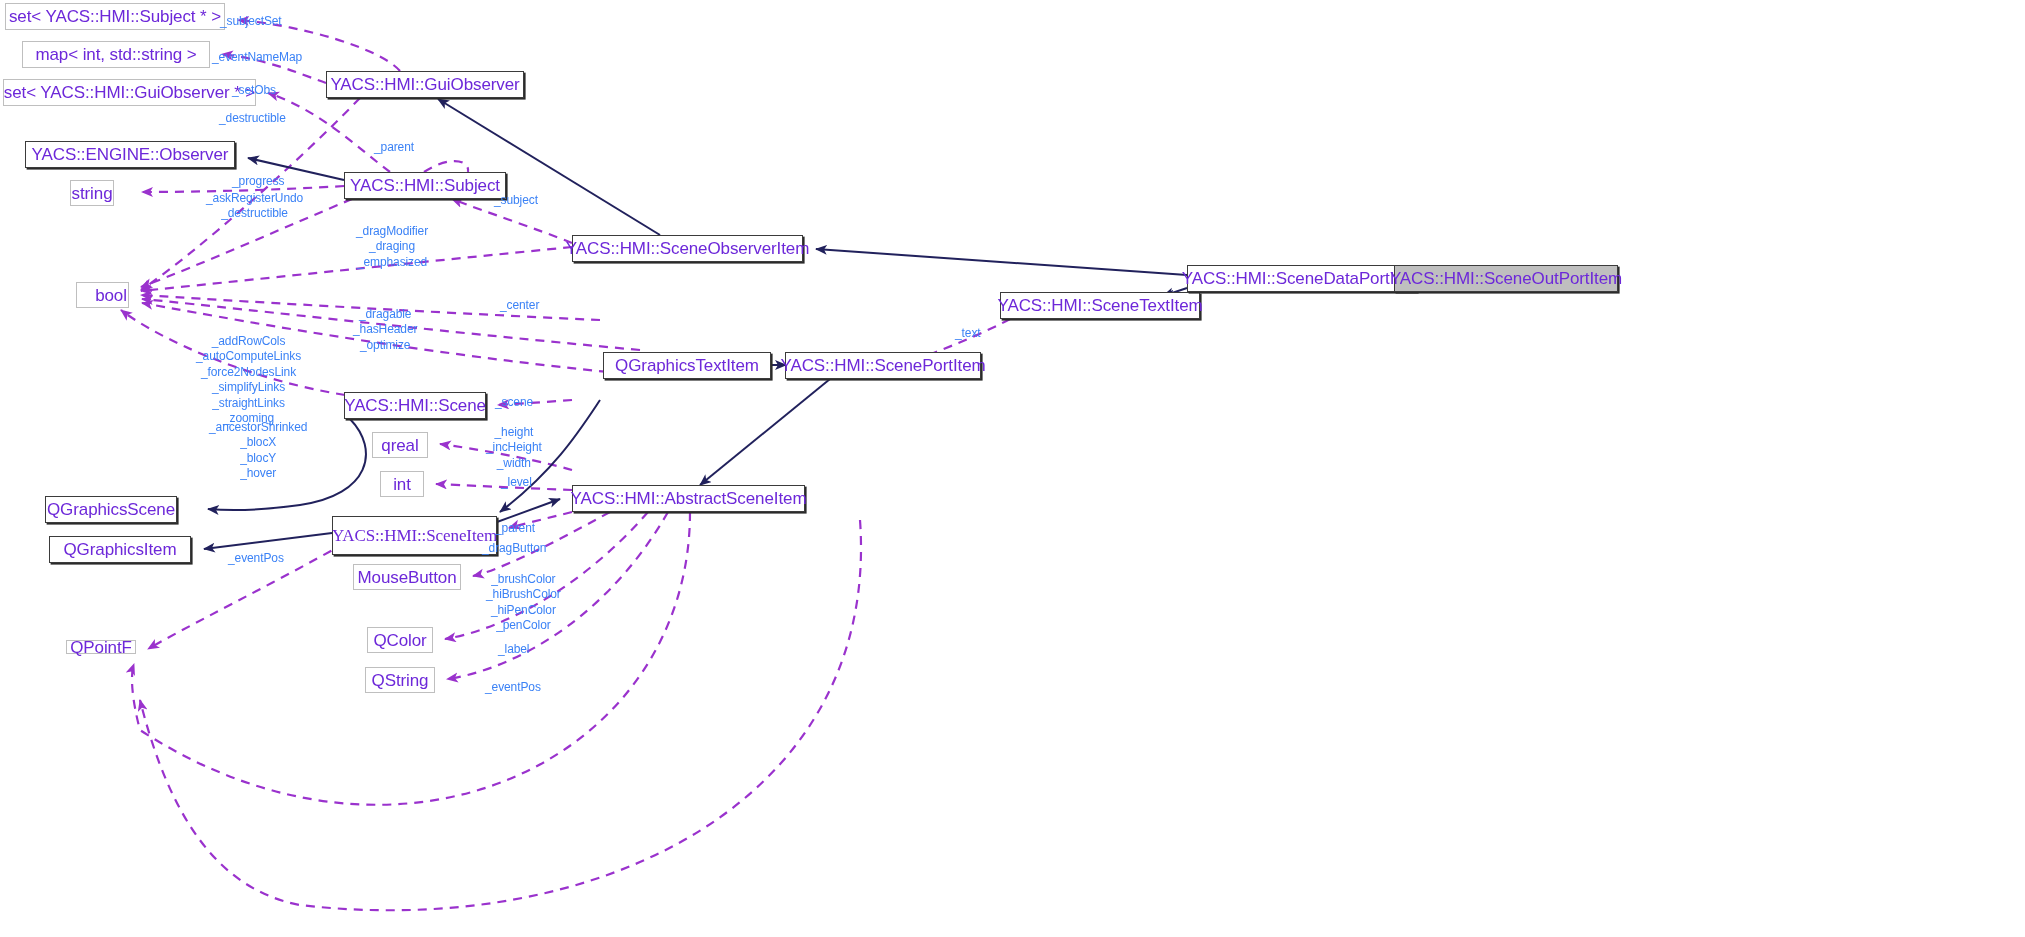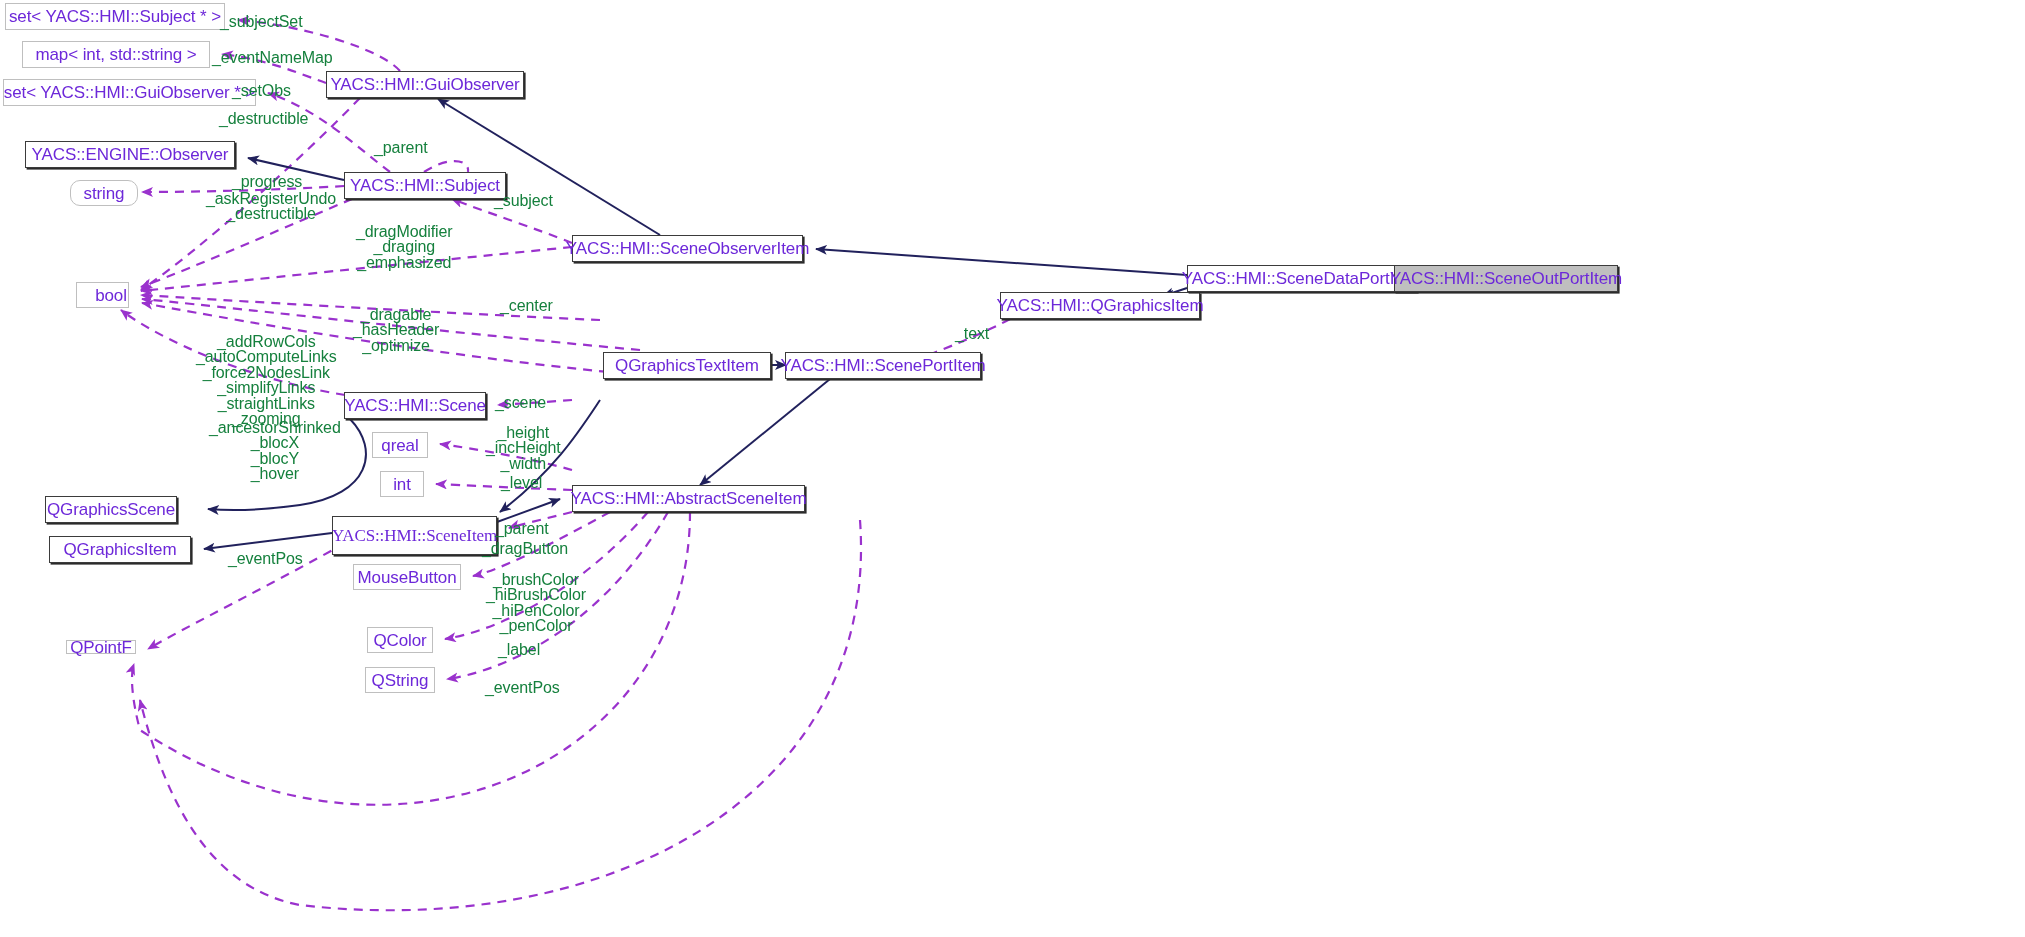--- a/index.html
+++ b/index.html
@@ -45,22 +45,22 @@
   .node.light {
     border: 1.2px solid #bfbfbf;
   }
   .node.highlight {
     background: #bfbfbf;
     border: 1.4px solid #3b3b3b;
     box-shadow: 1.6px 1.6px 0 0 #2b2b2b;
   }
   .edge-label {
     position: absolute;
-    font-size: 16px;
-    color: #15803d;
+    font-size: 12px;
+    color: #3b82f6;
     white-space: pre;
     line-height: 15.4px;
     text-align: center;
     letter-spacing: -0.1px;
   }
   .edge-label.left {
     text-align: left;
   }
 </style>
 </head>
@@ -161,39 +161,39 @@
     </g>
 
     <line x1="785" y1="365" x2="786" y2="365" stroke="#21215c" stroke-width="2" marker-end="url(#inh-arrow)"></line>
     <line x1="785" y1="365" x2="728" y2="365" stroke="#21215c" stroke-width="2" marker-end="url(#inh-arrow)"></line>
   </svg>
 
   <div class="node light" style="left:5px;top:3px;width:220px;height:27px;">set&lt; YACS::HMI::Subject * &gt;</div>
   <div class="node light" style="left:22px;top:41px;width:188px;height:27px;">map&lt; int, std::string &gt;</div>
   <div class="node light" style="left:3px;top:79px;width:253px;height:27px;">set&lt; YACS::HMI::GuiObserver * &gt;</div>
   <div class="node solid" style="left:25px;top:141px;width:210px;height:27px;">YACS::ENGINE::Observer</div>
-  <div class="node light" style="left:70px;top:180px;width:68px;height:26px;border-radius:10px;">string</div>
+  <div class="node light" style="left:70px;top:180px;width:44px;height:26px;">string</div>
   <div class="node light" style="left:76px;top:282px;width:53px;height:26px;padding-left:26px;">bool</div>
   <div class="node solid" style="left:45px;top:496px;width:132px;height:27px;">QGraphicsScene</div>
   <div class="node solid" style="left:49px;top:536px;width:142px;height:27px;">QGraphicsItem</div>
   <div class="node light" style="left:66px;top:640px;width:70px;height:14px;">QPointF</div>
   <div class="node solid" style="left:326px;top:71px;width:198px;height:27px;">YACS::HMI::GuiObserver</div>
   <div class="node solid" style="left:344px;top:172px;width:162px;height:27px;">YACS::HMI::Subject</div>
   <div class="node solid" style="left:344px;top:392px;width:142px;height:27px;">YACS::HMI::Scene</div>
   <div class="node light" style="left:372px;top:432px;width:56px;height:26px;">qreal</div>
   <div class="node light" style="left:380px;top:471px;width:44px;height:26px;">int</div>
   <div class="node solid" style="left:332px;top:516px;width:165px;height:39px;font-family:Liberation Serif, serif;">YACS::HMI::SceneItem</div>
   <div class="node light" style="left:353px;top:564px;width:108px;height:26px;">MouseButton</div>
   <div class="node light" style="left:367px;top:627px;width:66px;height:26px;">QColor</div>
   <div class="node light" style="left:365px;top:667px;width:70px;height:26px;">QString</div>
   <div class="node solid" style="left:603px;top:352px;width:168px;height:27px;">QGraphicsTextItem</div>
   <div class="node solid" style="left:572px;top:235px;width:231px;height:27px;">YACS::HMI::SceneObserverItem</div>
   <div class="node solid" style="left:785px;top:352px;width:196px;height:27px;">YACS::HMI::ScenePortItem</div>
   <div class="node solid" style="left:572px;top:485px;width:233px;height:27px;">YACS::HMI::AbstractSceneItem</div>
-  <div class="node solid" style="left:1000px;top:292px;width:200px;height:27px;">YACS::HMI::QGraphicsItem</div>
+  <div class="node solid" style="left:1000px;top:292px;width:200px;height:27px;">YACS::HMI::SceneTextItem</div>
   <div class="node solid" style="left:1187px;top:265px;width:230px;height:27px;">YACS::HMI::SceneDataPortItem</div>
   <div class="node highlight" style="left:1394px;top:265px;width:224px;height:27px;">YACS::HMI::SceneOutPortItem</div>
 
   <div class="edge-label left" style="left:220px;top:14px;">_subjectSet</div>
   <div class="edge-label left" style="left:212px;top:50px;">_eventNameMap</div>
   <div class="edge-label left" style="left:232px;top:83px;">_setObs</div>
   <div class="edge-label left" style="left:219px;top:111px;">_destructible</div>
   <div class="edge-label left" style="left:374px;top:140px;">_parent</div>
   <div class="edge-label left" style="left:232px;top:174px;">_progress</div>
   <div class="edge-label" style="left:206px;top:191px;">_askRegisterUndo

